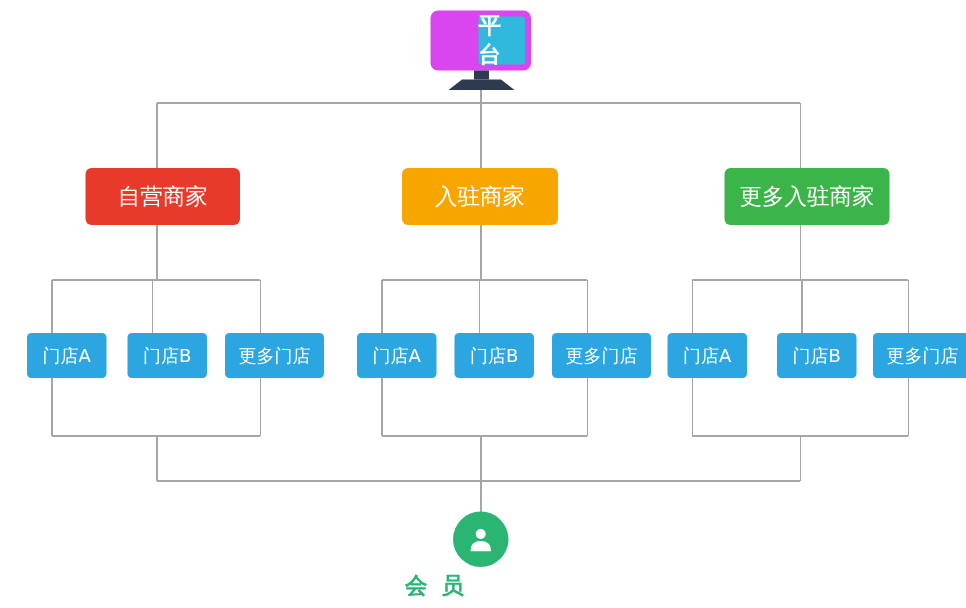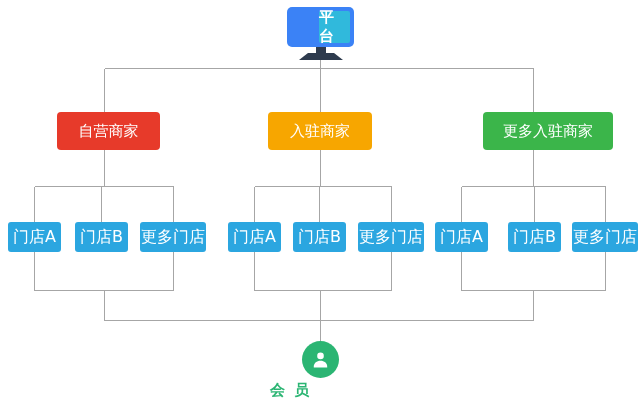--- a/index.html
+++ b/index.html
@@ -60,29 +60,30 @@
   
   .merchant {
     top: 112px; height: 38px;
     border-radius: 4px;
     display: flex; align-items: center; justify-content: center;
     color: #ffffff;
     font-size: 15px;
   }
   .m0 { left: 57px;  width: 103px; }
   .m1 { left: 268px; width: 104px; }
-  .m2 { left: 483px; width: 130px; }
+  .m2 { left: 483px; width: 110px; }
 
   
   .store {
     top: 222px; height: 30px;
     border-radius: 3px;
     display: flex; align-items: center; justify-content: center;
     color: #ffffff;
-    font-size: 16px;
+    font-size: 12px;
+    margin-left: 10px;
   }
   .s00 { left: 8px;   width: 53px; }
   .s01 { left: 75px;  width: 53px; }
   .s02 { left: 140px; width: 66px; }
   .s10 { left: 228px; width: 53px; }
   .s11 { left: 293px; width: 53px; }
   .s12 { left: 358px; width: 66px; }
   .s20 { left: 435px; width: 53px; }
   .s21 { left: 508px; width: 53px; }
   .s22 { left: 572px; width: 66px; }
@@ -138,21 +139,21 @@
     <line x1="534.5" y1="186.5" x2="534.5" y2="223"></line>
     <line x1="605.5" y1="186.5" x2="605.5" y2="290.5"></line>
     <line x1="461.5" y1="290.5" x2="605.5" y2="290.5"></line>
     <line x1="533.5" y1="290.5" x2="533.5" y2="320.5"></line>
 
     <line x1="104.5" y1="320.5" x2="533.5" y2="320.5"></line>
     <line x1="320.5" y1="320.5" x2="320.5" y2="343"></line>
   </svg>
 
   <div class="node monitor">
-    <div class="frame" style="background-color: #3b82f6; padding-left: 32px;">
+    <div class="frame" style="background-color: #d946ef; padding-left: 32px;">
       <div class="screen" style="background-color: rgb(48, 185, 220);">
         <span>平 台</span>
       </div>
     </div>
     <div class="neck" style="background-color: rgb(46, 59, 78);"></div>
     <div class="base"></div>
   </div>
 
   <div class="node merchant m1" style="background-color: rgb(247, 166, 0);">
     <span>入驻商家</span>

